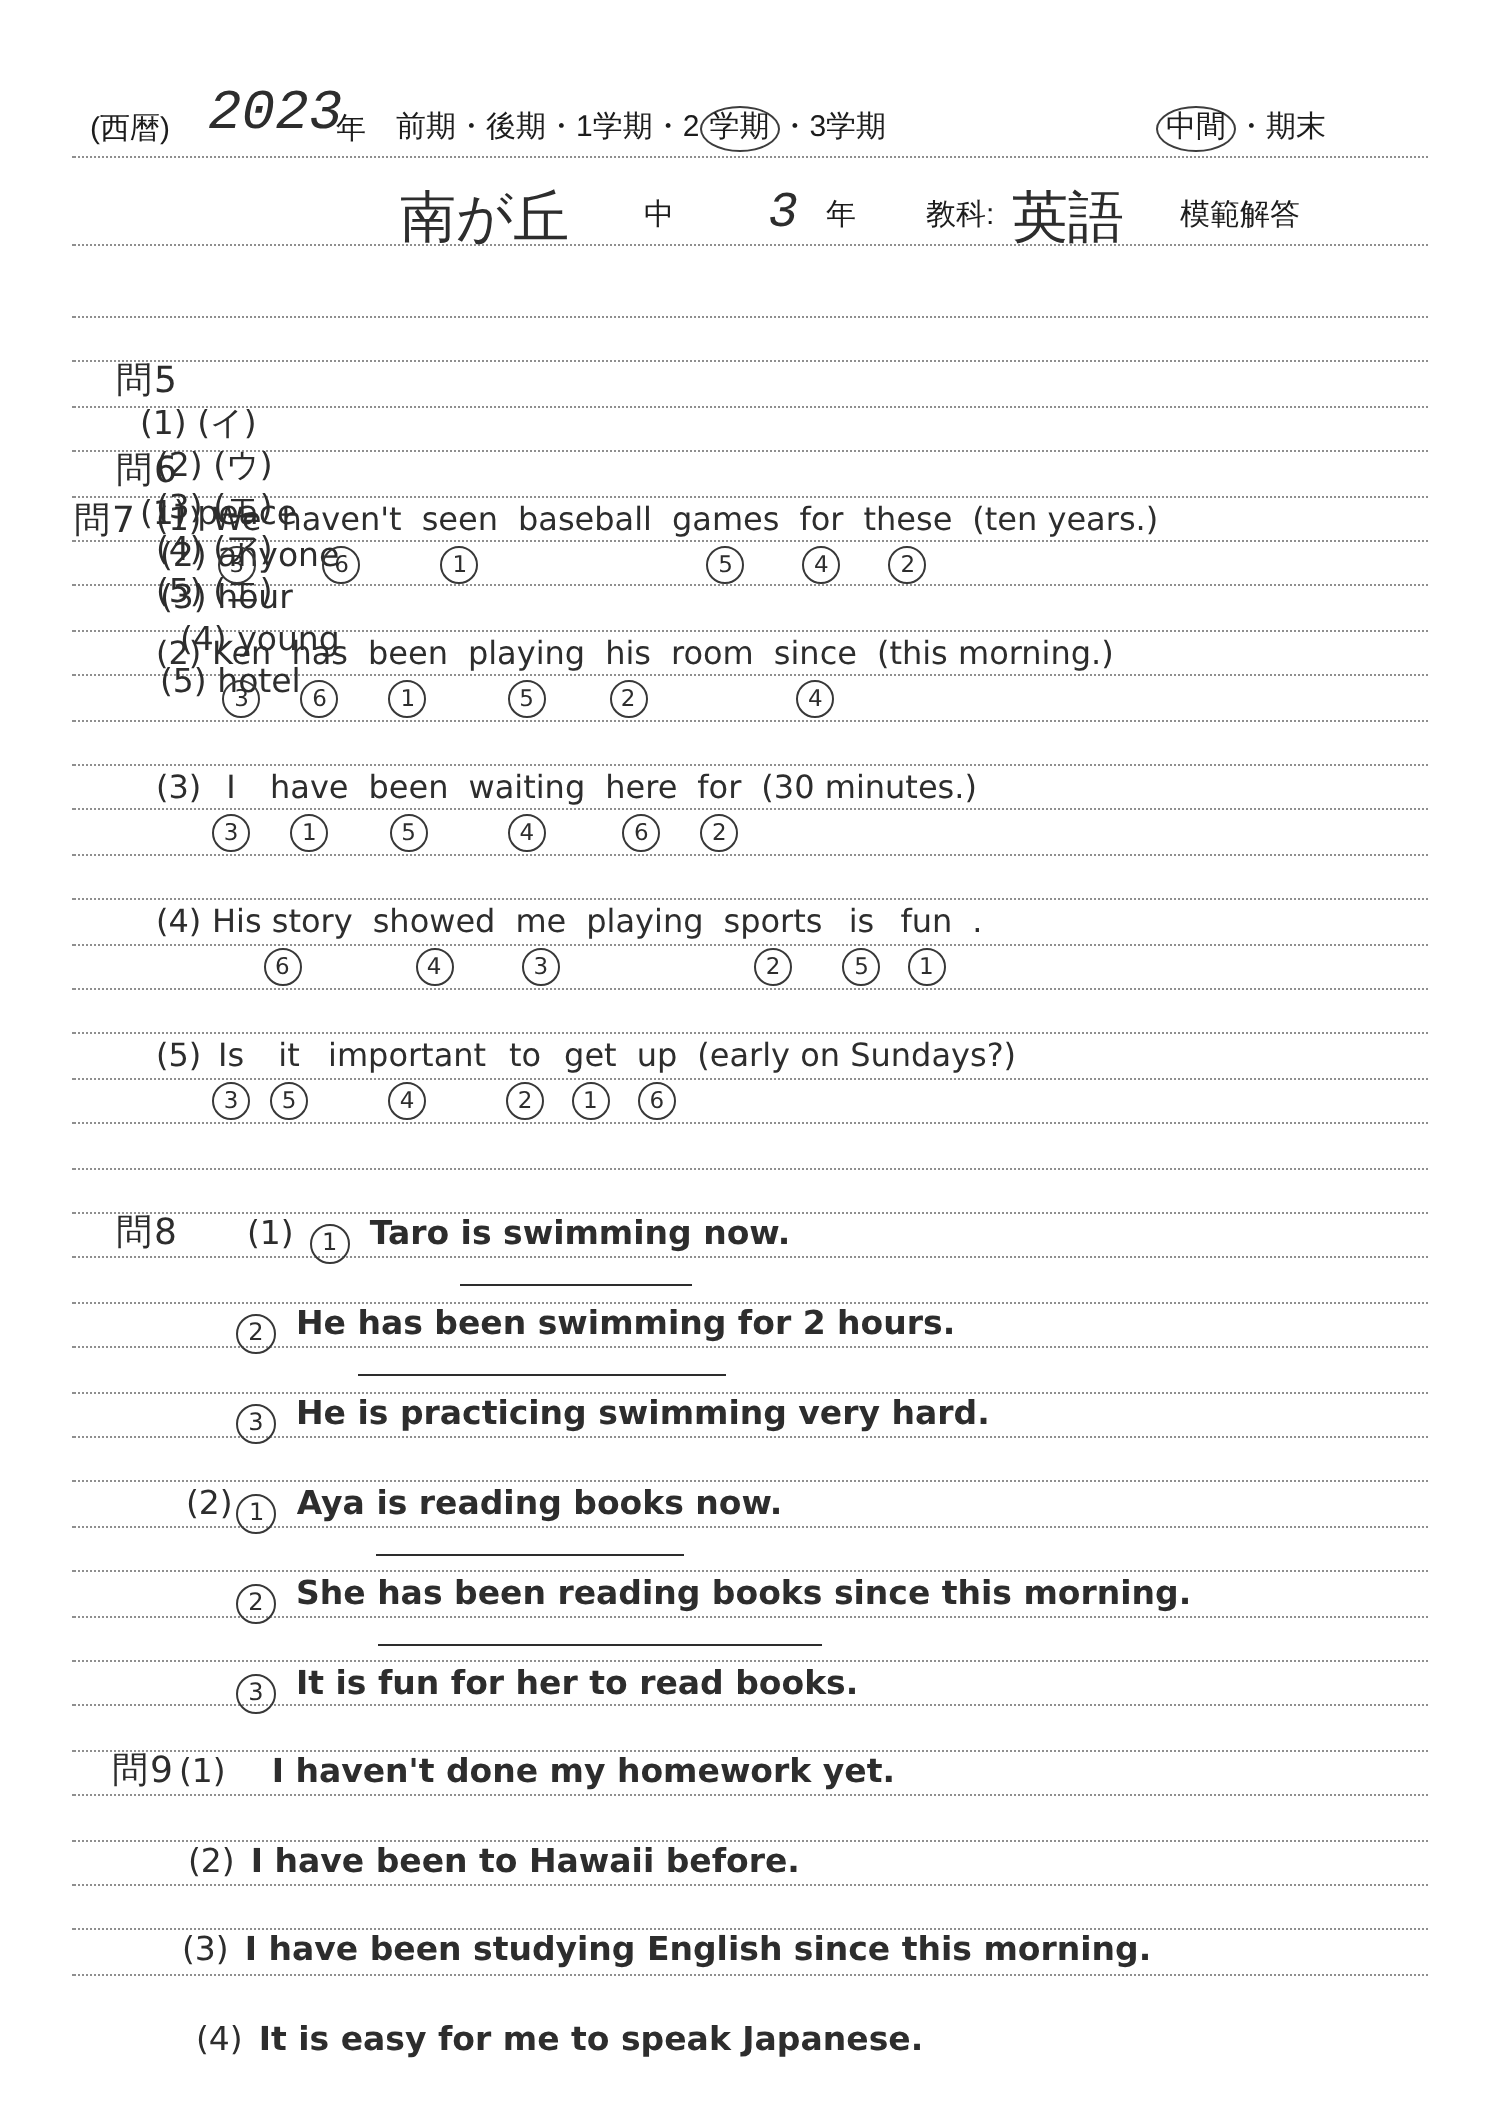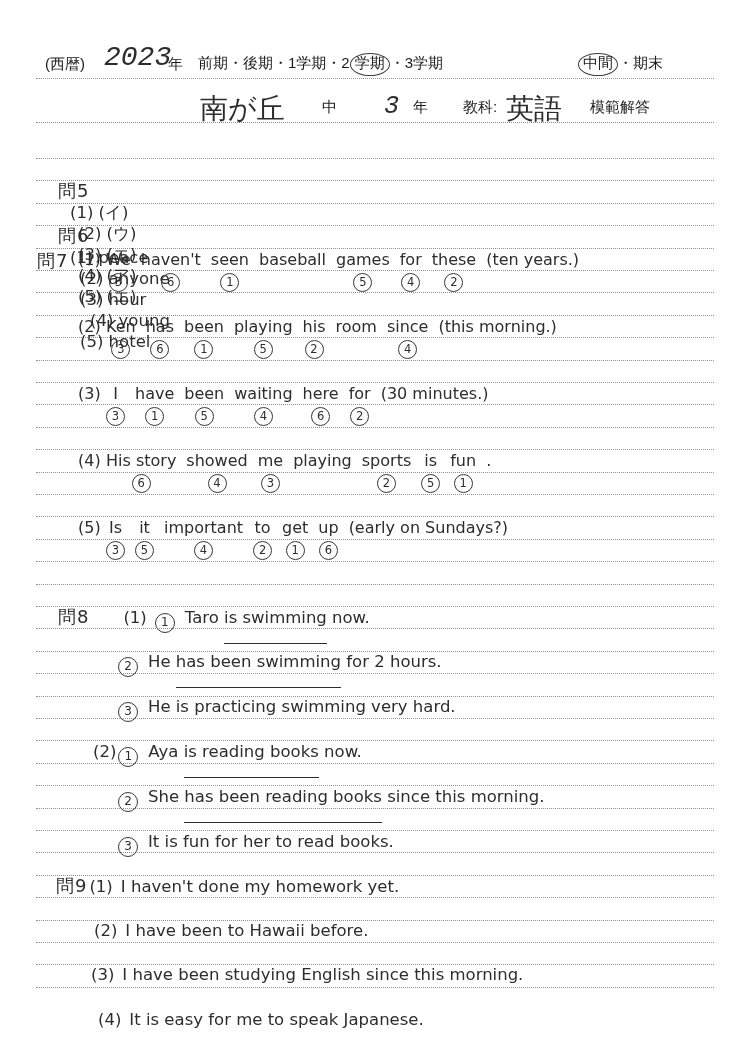--- a/index.html
+++ b/index.html
@@ -23,21 +23,21 @@
         color:#2d2d2d;font-size:16px;}
   .qrow .mk{width:28px;line-height:21px;font-size:16px;flex:none;}
   .cols{display:flex;gap:10px;align-items:flex-start;}
   .col{display:flex;flex-direction:column;align-items:center;}
   .col .w{line-height:21px;white-space:pre;}
   .cnum{display:inline-flex;width:17px;height:17px;margin-top:3px;border:1.3px solid #383838;
         border-radius:50%;align-items:center;justify-content:center;font-size:11.5px;line-height:1;}
   .subnum{display:inline-flex;width:18px;height:18px;border:1.3px solid #383838;border-radius:50%;
           align-items:center;justify-content:center;font-size:12px;vertical-align:-3px;}
   .u{border-bottom:1.6px solid #2d2d2d;padding-bottom:16px;}
-  .seg{white-space:pre;}
+  .seg{white-space:pre;font-weight:bold;}
 </style>
 </head>
 <body>
 
 <div class="page">
   <div id="rules">
       <div class="rule" style="top: 78px;"></div>
       <div class="rule" style="top: 122px;"></div>
       <div class="rule" style="top: 158px;"></div>
       <div class="rule" style="top: 180.4px;"></div>
@@ -300,21 +300,21 @@
     <span class="mk">(2)</span><span class="subnum" style="margin-left:2px">1</span><span style="margin-left:10px"><span class="seg">Aya </span><span class="seg u">is reading books</span><span class="seg"> now.</span></span>
   </div>
   <div class="row" style="left:97px;top:765px">
     <span class="subnum">2</span><span style="margin-left:10px"><span class="seg">She </span><span class="seg u">has been reading books</span><span class="seg"> since this morning.</span></span>
   </div>
   <div class="row" style="left:97px;top:810px">
     <span class="subnum">3</span><span style="margin-left:10px"><span class="seg">It is fun for her to read books.</span><span class="seg u"></span><span class="seg"></span></span>
   </div>
 
   <div class="row" style="left:35px;top:854px">
-    <span class="qlabel">問9</span><span class="mk" style="margin-left:2px">(1)</span><span class="seg" style="margin-left:8px">I haven't done my homework yet.</span>
+    <span class="qlabel">問9</span><span class="mk" style="margin-left:2px">(1)</span><span class="seg" style="margin-left:23px">I haven't done my homework yet.</span>
   </div>
   <div class="row" style="left:73px;top:899px">
     <span class="mk">(2)</span><span class="seg" style="margin-left:8px">I have been to Hawaii before.</span>
   </div>
   <div class="row" style="left:70px;top:943px">
     <span class="mk">(3)</span><span class="seg" style="margin-left:8px">I have been studying English since this morning.</span>
   </div>
   <div class="row" style="left:77px;top:988px">
     <span class="mk">(4)</span><span class="seg" style="margin-left:8px">It is easy for me to speak Japanese.</span>
   </div>

